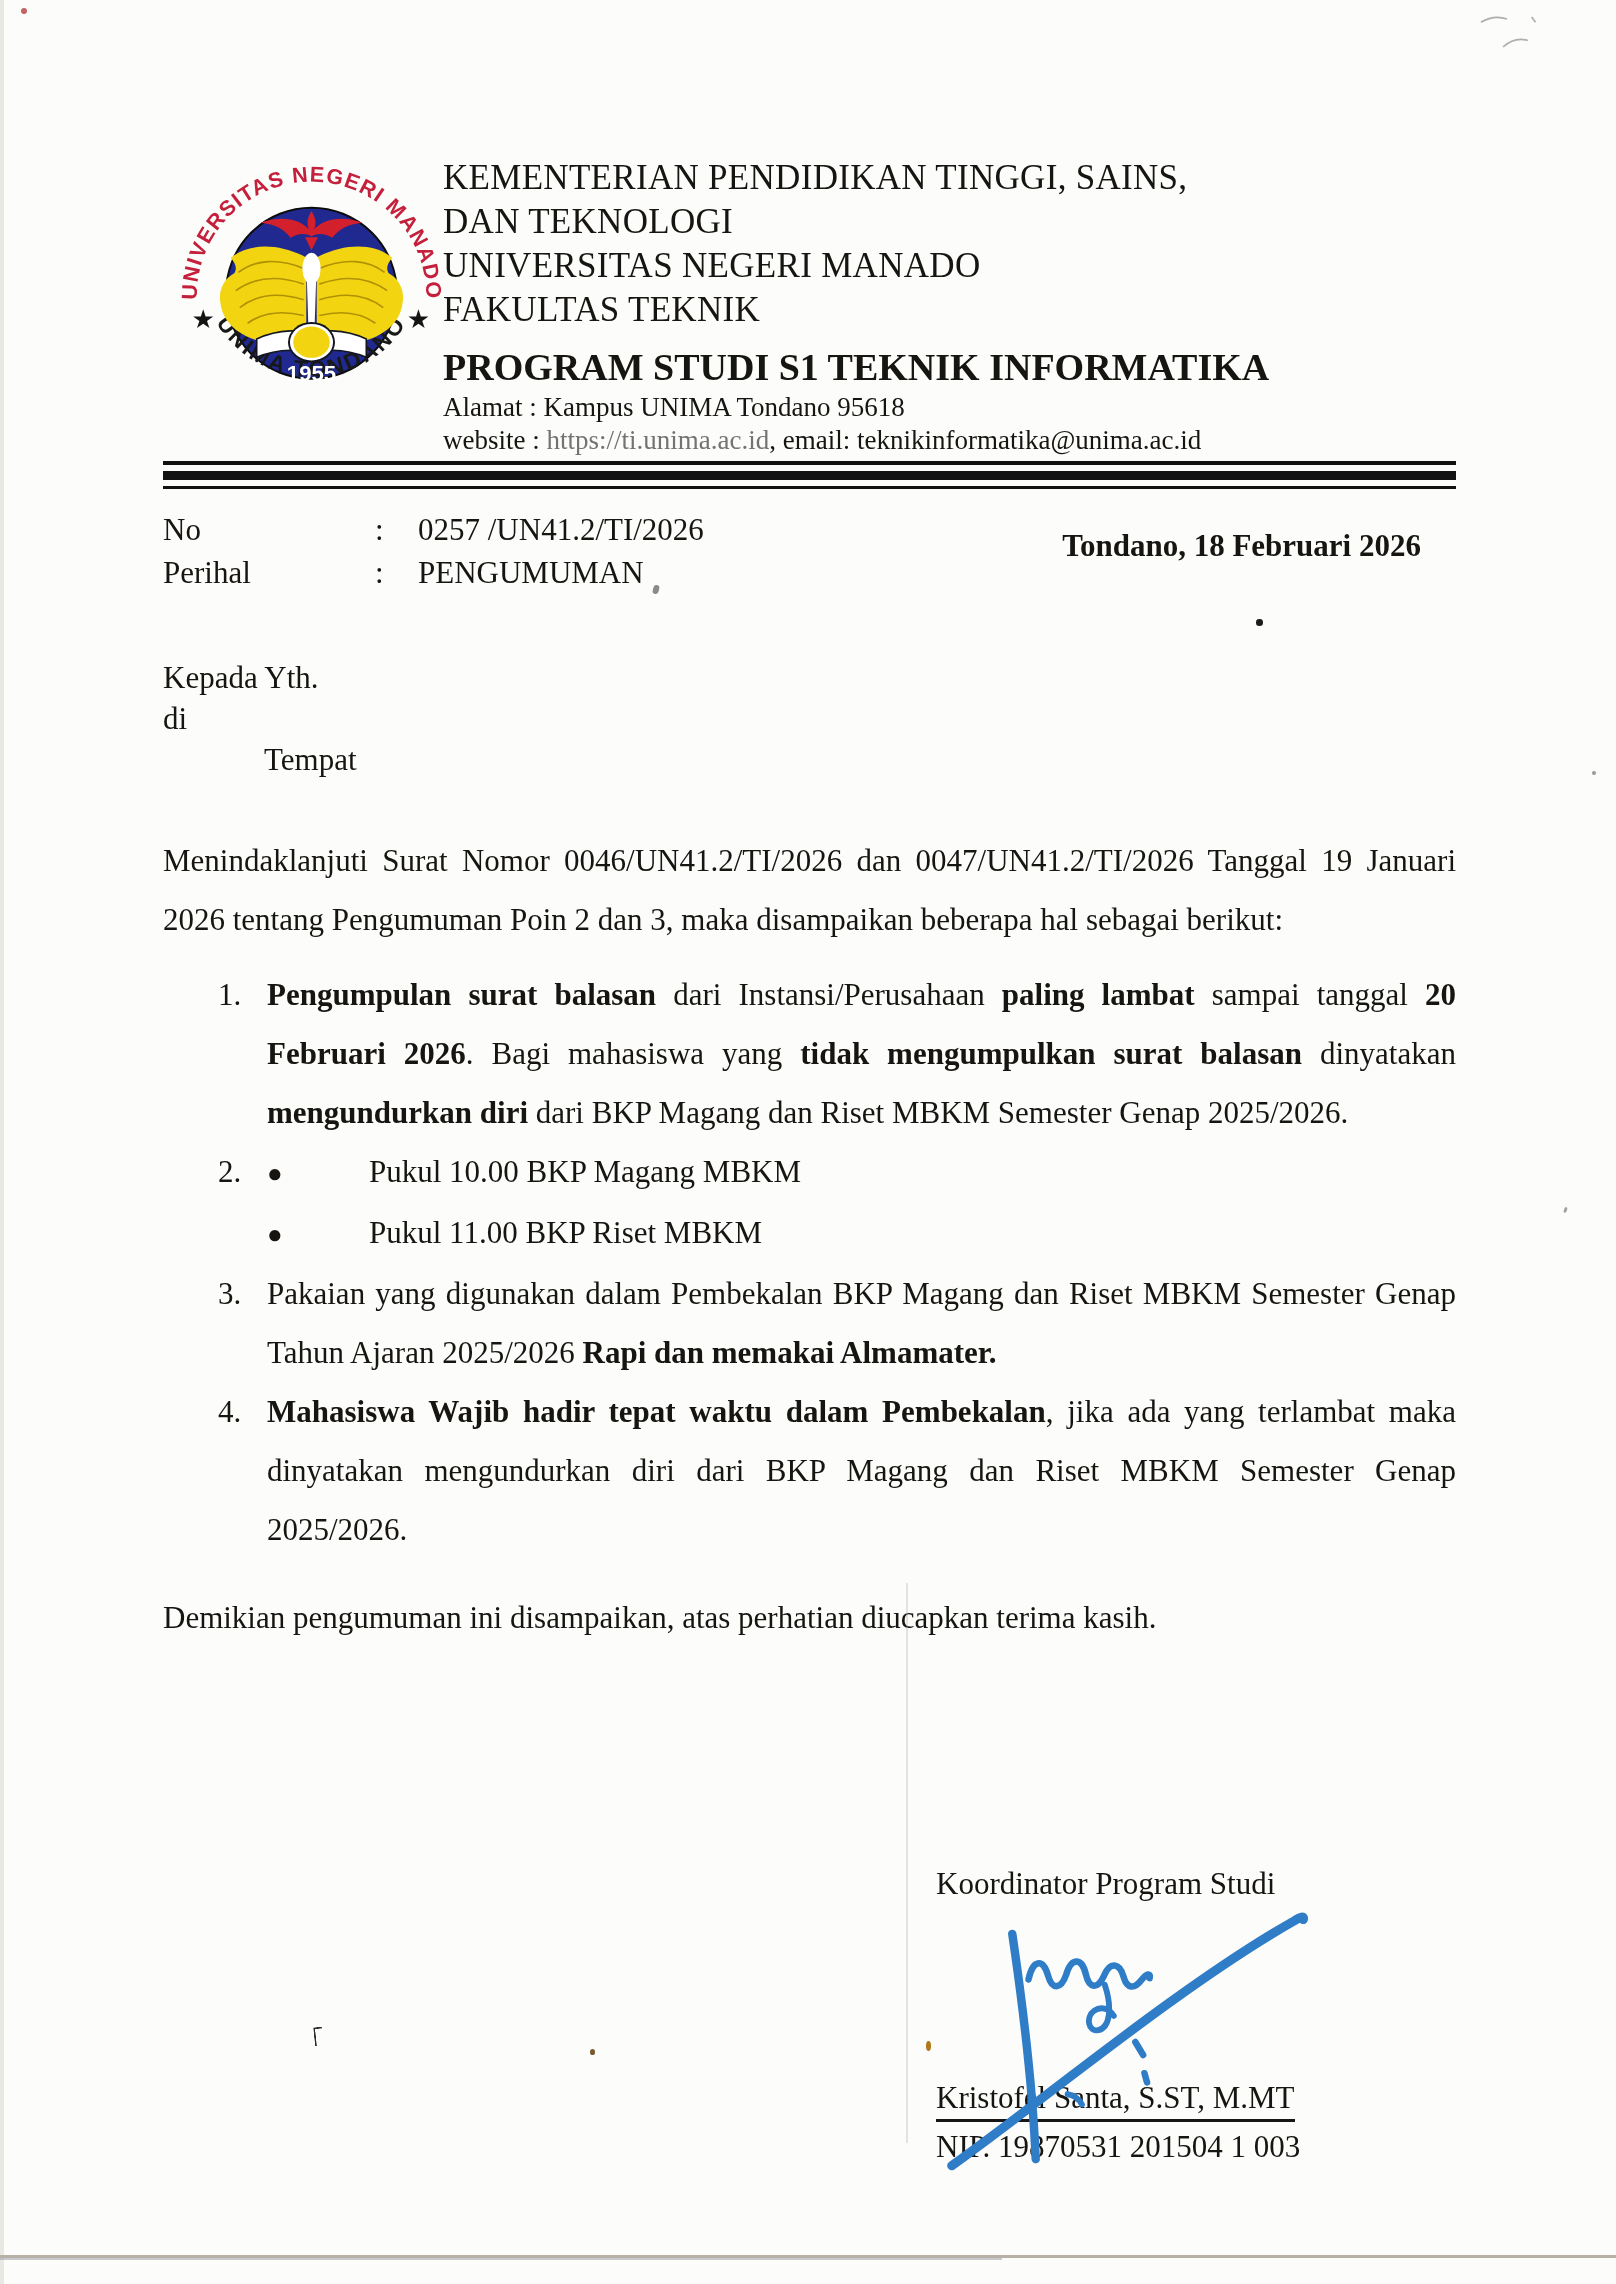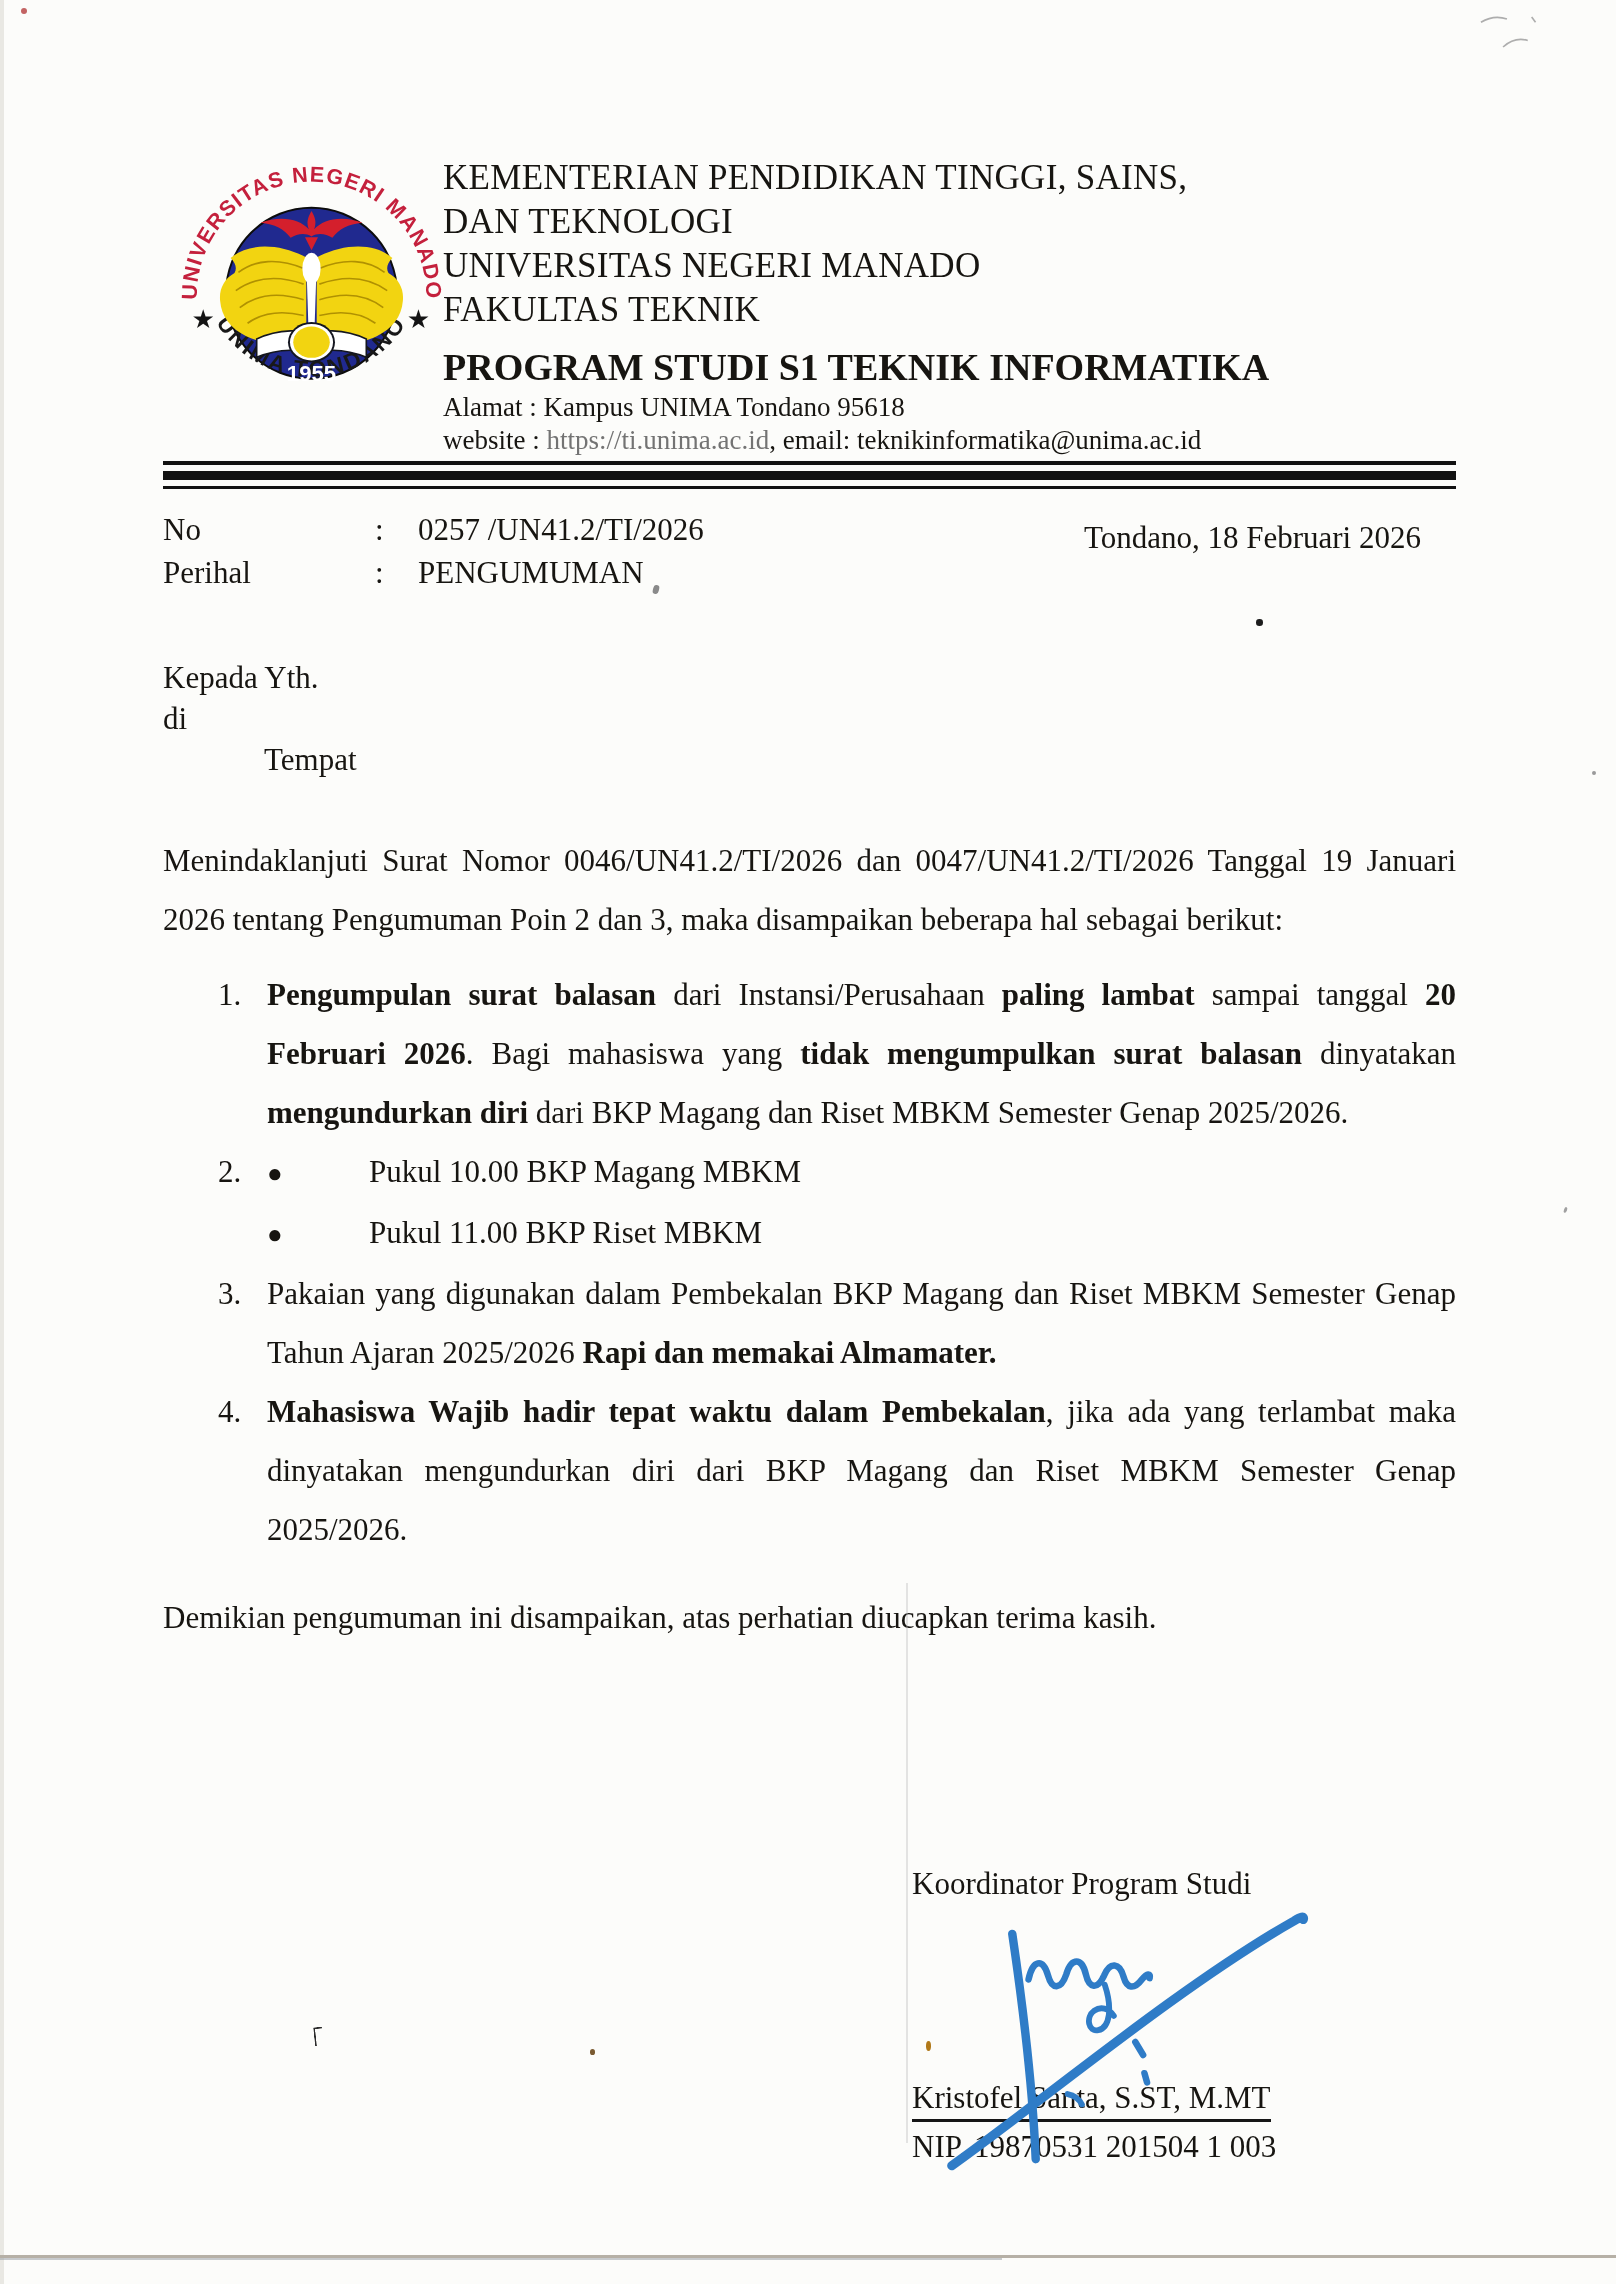--- a/index.html
+++ b/index.html
@@ -26,35 +26,35 @@
   .rule .r1{height:3.9px;}
   .rule .gap1{height:5.9px;background:transparent;}
   .rule .r2{height:9.8px;}
   .rule .gap2{height:5.2px;background:transparent;}
   .rule .r3{height:3.3px;}
   
   .meta{margin-top:19.5px;font-size:31px;line-height:43px;}
   .meta-row{position:relative;}
   .mlabel{display:inline-block;width:212px;}
   .mcolon{display:inline-block;width:43px;}
-  .date{position:absolute;right:35px;top:8px;white-space:nowrap;}
+  .date{position:absolute;right:35px;top:16px;white-space:nowrap;font-weight:bold;}
   
   .recipient{margin-top:63px;font-size:31px;line-height:41px;}
   .indent1{padding-left:101px;}
   
   .opening{margin:51px 0 0 0;font-size:31px;line-height:59px;text-align:justify;}
   .list{margin-top:15.6px;font-size:31px;line-height:59px;}
   .item{position:relative;padding-left:104px;text-align:justify;}
   .num{position:absolute;left:55px;top:0;}
   .b{font-weight:bold;}
   .bullet-row{padding-left:104px;}
   .bullet{display:inline-block;width:102px;font-size:26px;}
   .closing{margin:29px 0 0 0;font-size:31px;line-height:59px;}
   
-  .sig{position:absolute;left:912px;top:1864px;width:417px;font-size:31px;z-index:2;}
+  .sig{position:absolute;left:936px;top:1864px;width:417px;font-size:31px;z-index:2;}
   .sig-title{line-height:39px;margin-bottom:177px;}
   .sig-name{display:inline-block;border-bottom:3.3px solid #161616;padding-bottom:3.3px;line-height:36px;}
   .sig-nip{margin-top:6.5px;line-height:36px;}
   .sig-scribble{position:absolute;left:906px;top:1887px;width:430px;height:306px;z-index:3;pointer-events:none;}
   
   .speck{position:absolute;border-radius:50%;}
   .edge-bottom{position:absolute;left:0;top:2255px;width:100%;height:2.6px;background:#b6b0a6;}
   .edge-bottom2{position:absolute;left:0;top:2258px;width:62%;height:2px;background:#9aa0a8;opacity:.55;}
   .edge-left{position:absolute;left:0;top:0;width:3.9px;height:100%;background:#e9e8e3;}
   .fold{position:absolute;left:906px;top:1583px;width:2px;height:560px;background:rgba(173,173,176,.32);}

